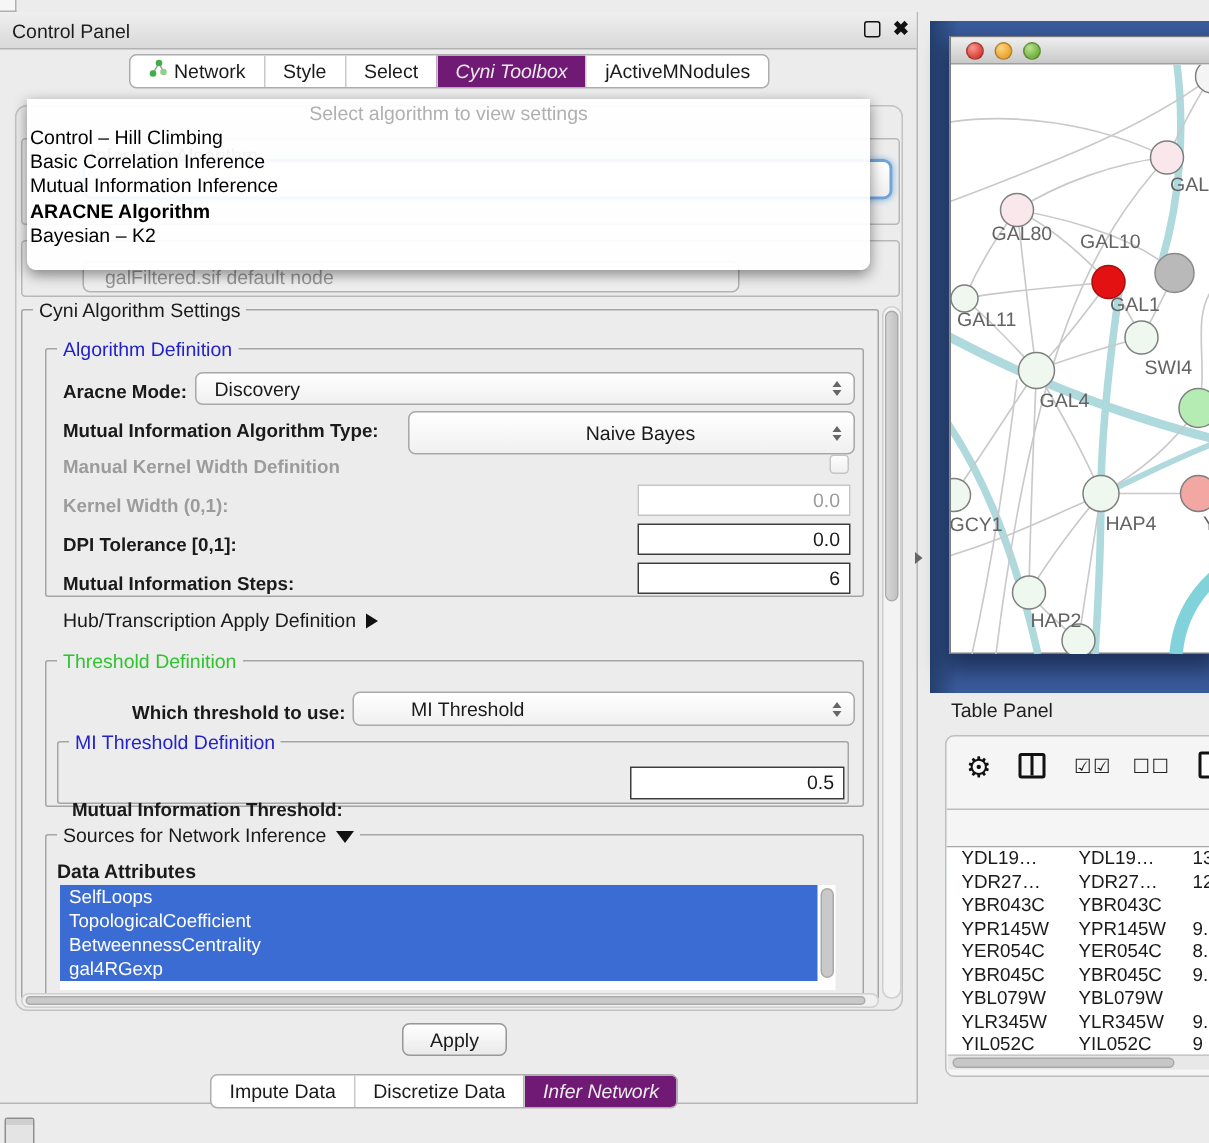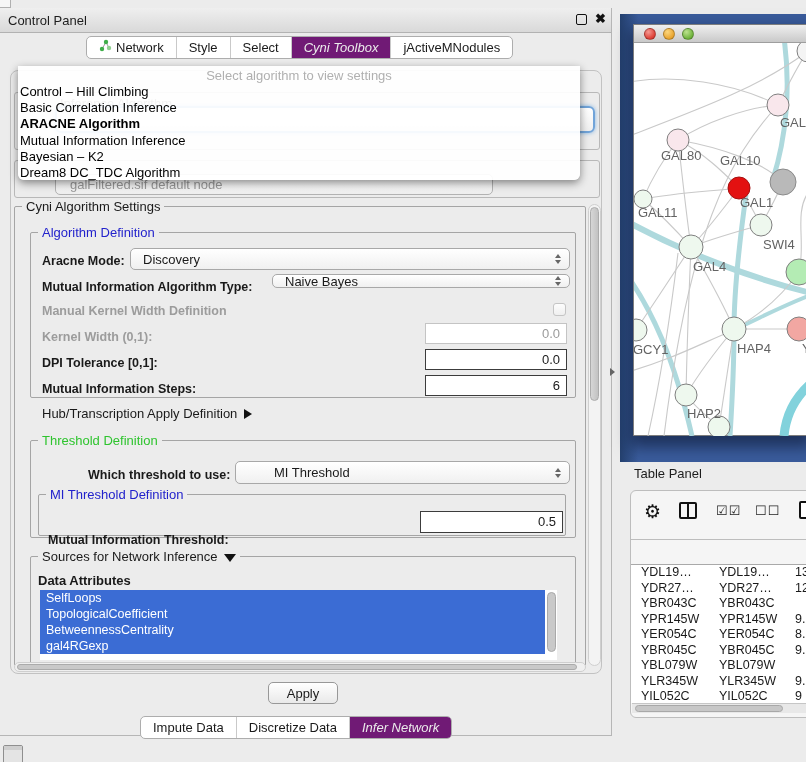--- a/index.html
+++ b/index.html
@@ -156,43 +156,42 @@
   <div class="abs ghost-group1"></div>
   <span class="abs ghost-title1">Inference Algorithm</span>
   <div class="abs focus-combo"></div>
   <div class="abs ghost-group2"></div>
   <div class="abs ghost-combo">galFiltered.sif default node</div>
 
   <div class="abs algo-popup">
     <div class="algo-prompt">Select algorithm to view settings</div>
     <div class="algo-item">Control – Hill Climbing</div>
     <div class="algo-item">Basic Correlation Inference</div>
+    <div class="algo-item">Mutual Information Inference</div>
     <div class="algo-item bold">ARACNE Algorithm</div>
-    <div class="algo-item">Mutual Information Inference</div>
     <div class="algo-item">Bayesian – K2</div>
-    <div class="algo-item">Dream8 DC_TDC Algorithm</div>
   </div>
 
   <div class="abs group" style="left:14px;top:198px;width:572px;height:460px;"></div>
   <span class="abs gtitle" style="left:22px;top:191px;">Cyni Algorithm Settings</span>
 
   <div class="abs group" style="left:30px;top:224px;width:546px;height:166px;"></div>
   <span class="abs gtitle blue-t" style="left:38px;top:217px;">Algorithm Definition</span>
 
   <span class="abs lbl" style="left:42px;top:246px;">Aracne Mode:</span>
   <div class="abs combo" style="left:130px;top:240px;width:440px;height:22px;">
     <span>Discovery</span>
     <span class="steppers">
         <span class="tri-up"></span>
         <span class="tri-down"></span>
       </span>
   </div>
 
   <span class="abs lbl" style="left:42px;top:272px;">Mutual Information Algorithm Type:</span>
-  <div class="abs combo" style="left:272px;top:266px;width:298px;height:14px;">
+  <div class="abs combo" style="left:272px;top:266px;width:298px;height:29px;justify-content:center;">
     <span>Naive Bayes</span>
     <span class="steppers">
         <span class="tri-up"></span>
         <span class="tri-down"></span>
       </span>
   </div>
 
   <span class="abs lbl disabled" style="left:42px;top:296px;">Manual Kernel Width Definition</span>
   <div class="abs checkbox" style="left:553px;top:295px;"></div>
 

